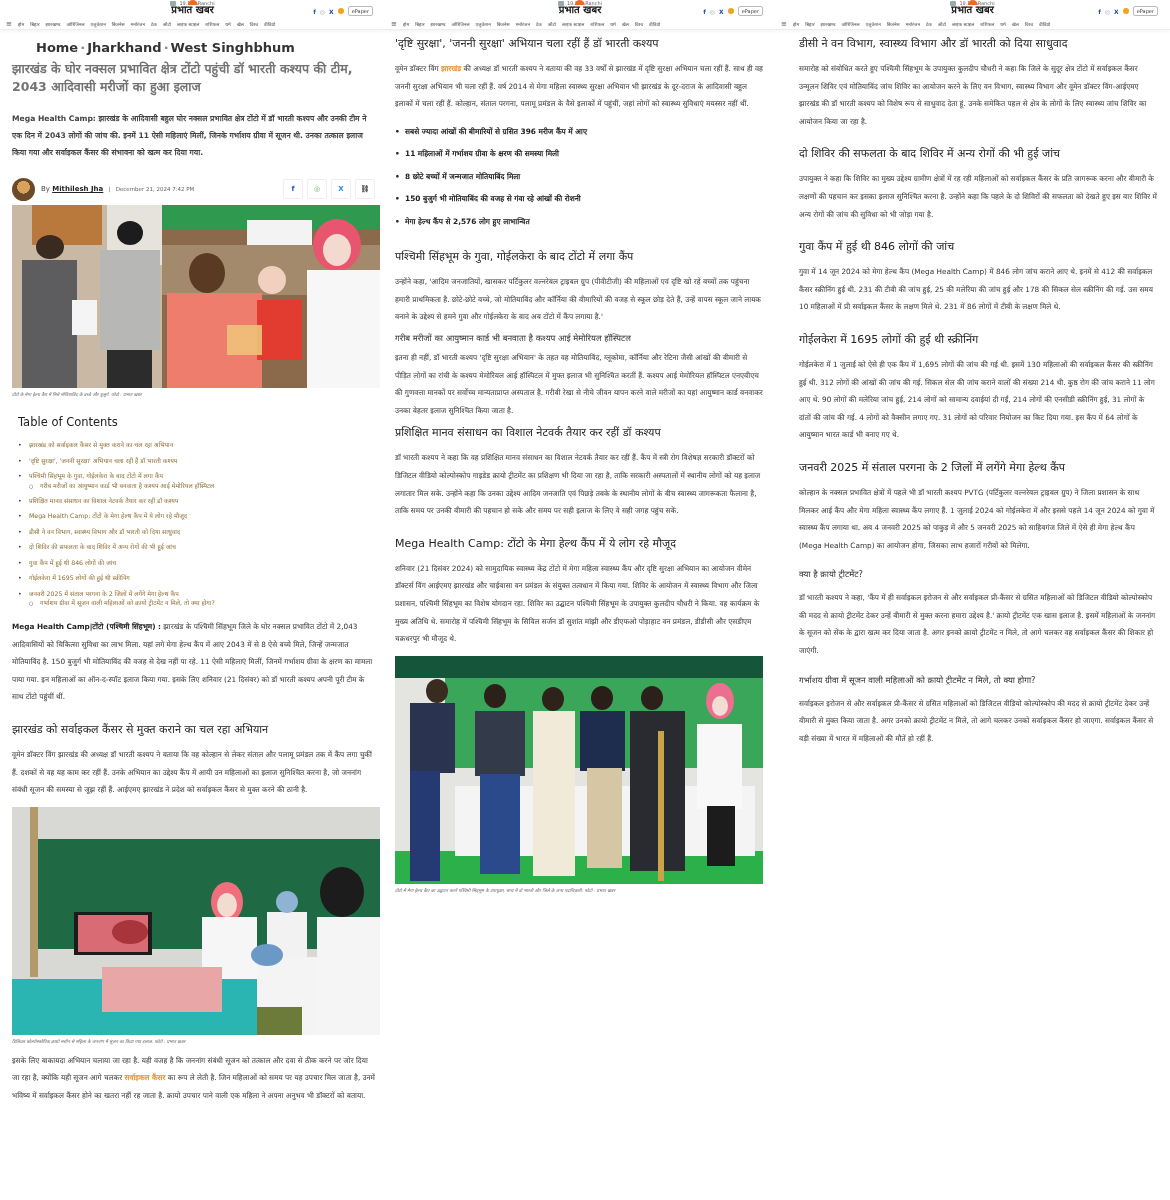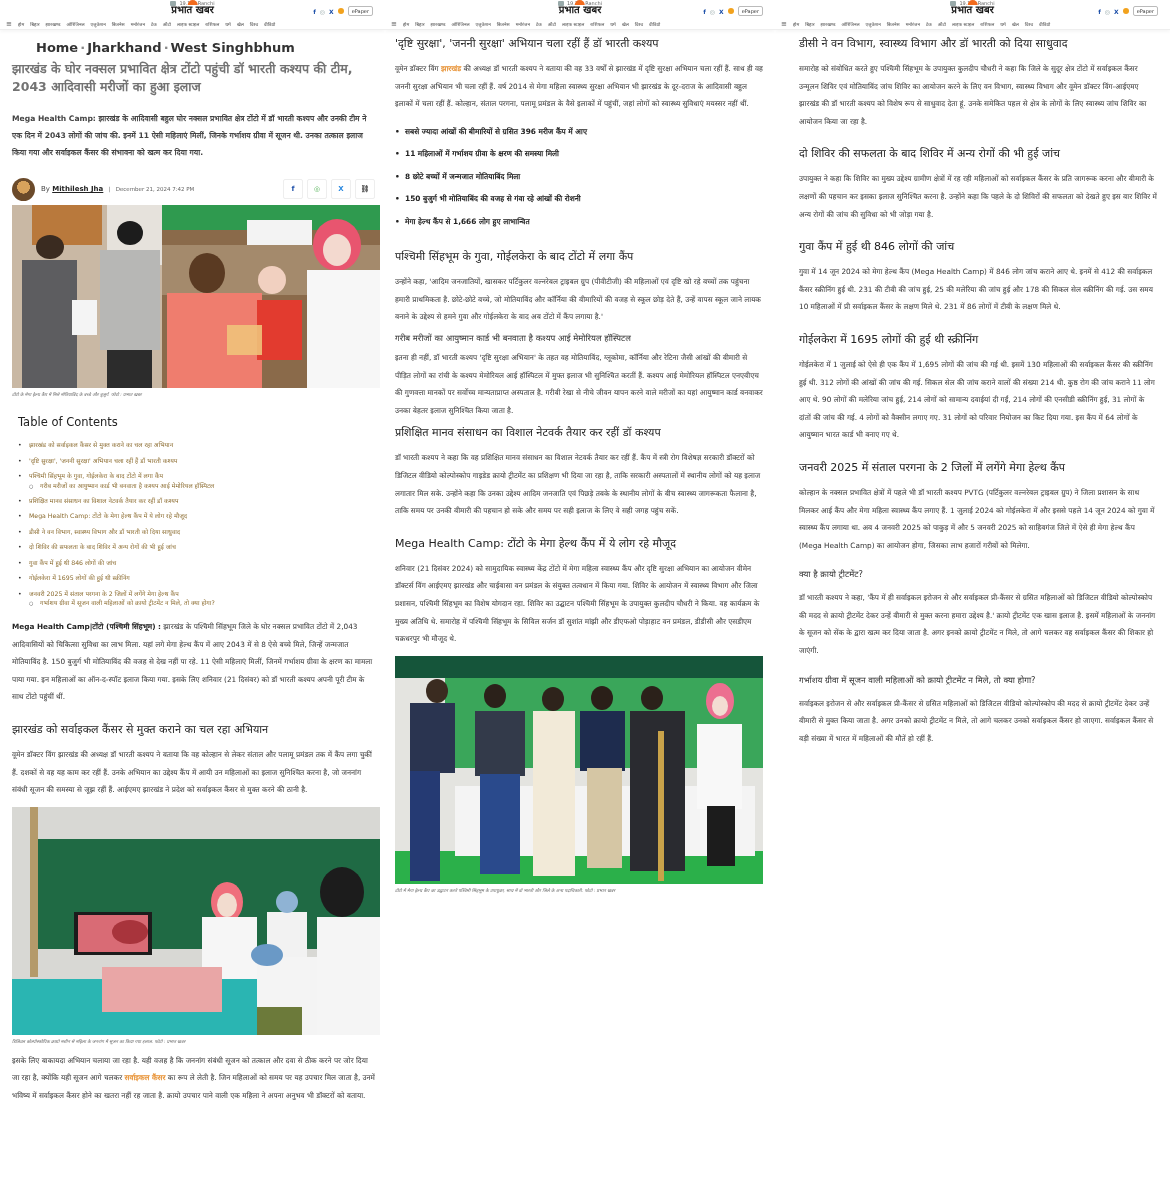--- a/index.html
+++ b/index.html
@@ -246,21 +246,21 @@
 
   <div class="content">
     <h2 class="sec" style="margin-top:6px;">'दृष्टि सुरक्षा', 'जननी सुरक्षा' अभियान चला रहीं हैं डॉ भारती कश्यप</h2>
     <p class="body"><span>वूमेन डॉक्टर विंग </span><span class="link">झारखंड</span><span> की अध्यक्ष डॉ भारती कश्यप ने बताया की वह 33 वर्षों से झारखंड में दृष्टि सुरक्षा अभियान चला रहीं हैं. साथ ही वह जननी सुरक्षा अभियान भी चला रहीं हैं. वर्ष 2014 से मेगा महिला स्वास्थ्य सुरक्षा अभियान भी झारखंड के दूर-दराज के आदिवासी बहुल इलाकों में चला रहीं हैं. कोल्हान, संताल परगना, पलामू प्रमंडल के वैसे इलाकों में पहुंचीं, जहां लोगों को स्वास्थ्य सुविधाएं मयस्सर नहीं थीं.</span></p>
 
     <ul class="bullets">
       <li>सबसे ज्यादा आंखों की बीमारियों से ग्रसित 396 मरीज कैंप में आए</li>
       <li>11 महिलाओं में गर्भाशय ग्रीवा के क्षरण की समस्या मिली</li>
       <li>8 छोटे बच्चों में जन्मजात मोतियाबिंद मिला</li>
       <li>150 बुजुर्ग भी मोतियाबिंद की वजह से गंवा रहे आंखों की रोशनी</li>
-      <li>मेगा हेल्थ कैंप से 1,666 लोग हुए लाभान्वित</li>
+      <li>मेगा हेल्थ कैंप से 2,576 लोग हुए लाभान्वित</li>
     </ul>
 
     <h2 class="sec">पश्चिमी सिंहभूम के गुवा, गोईलकेरा के बाद टोंटो में लगा कैंप</h2>
     <p class="body">उन्होंने कहा, 'आदिम जनजातियों, खासकर पर्टिकुलर वल्नरेबल ट्राइबल ग्रुप (पीवीटीजी) की महिलाओं एवं दृष्टि खो रहे बच्चों तक पहुंचना हमारी प्राथमिकता है. छोटे-छोटे बच्चे, जो मोतियाबिंद और कॉर्निया की बीमारियों की वजह से स्कूल छोड़ देते हैं, उन्हें वापस स्कूल जाने लायक बनाने के उद्देश्य से हमने गुवा और गोईलकेरा के बाद अब टोंटो में कैंप लगाया है.'</p>
 
     <h3 class="sub" style="margin-top:6px;">गरीब मरीजों का आयुष्मान कार्ड भी बनवाता है कश्यप आई मेमोरियल हॉस्पिटल</h3>
     <p class="body" style="margin-top:4px;">इतना ही नहीं, डॉ भारती कश्यप 'दृष्टि सुरक्षा अभियान' के तहत वह मोतियाबिंद, ग्लूकोमा, कॉर्निया और रेटिना जैसी आंखों की बीमारी से पीड़ित लोगों का रांची के कश्यप मेमोरियल आई हॉस्पिटल में मुफ्त इलाज भी सुनिश्चित करतीं हैं. कश्यप आई मेमोरियल हॉस्पिटल एनएबीएच की गुणवत्ता मानकों पर सर्वोच्च मान्यताप्राप्त अस्पताल है. गरीबी रेखा से नीचे जीवन यापन करने वाले मरीजों का यहां आयुष्मान कार्ड बनवाकर उनका बेहतर इलाज सुनिश्चित किया जाता है.</p>
 
     <h2 class="sec" style="margin-top:6px;">प्रशिक्षित मानव संसाधन का विशाल नेटवर्क तैयार कर रहीं डॉ कश्यप</h2>
     <p class="body">डॉ भारती कश्यप ने कहा कि वह प्रशिक्षित मानव संसाधन का विशाल नेटवर्क तैयार कर रहीं हैं. कैंप में स्त्री रोग विशेषज्ञ सरकारी डॉक्टरों को डिजिटल वीडियो कोल्पोस्कोप गाइडेड क्रायो ट्रीटमेंट का प्रशिक्षण भी दिया जा रहा है, ताकि सरकारी अस्पतालों में स्थानीय लोगों को यह इलाज लगातार मिल सके. उन्होंने कहा कि उनका उद्देश्य आदिम जनजाति एवं पिछड़े तबके के स्थानीय लोगों के बीच स्वास्थ्य जागरूकता फैलाना है, ताकि समय पर उनकी बीमारी की पहचान हो सके और समय पर सही इलाज के लिए वे सही जगह पहुंच सकें.</p>

